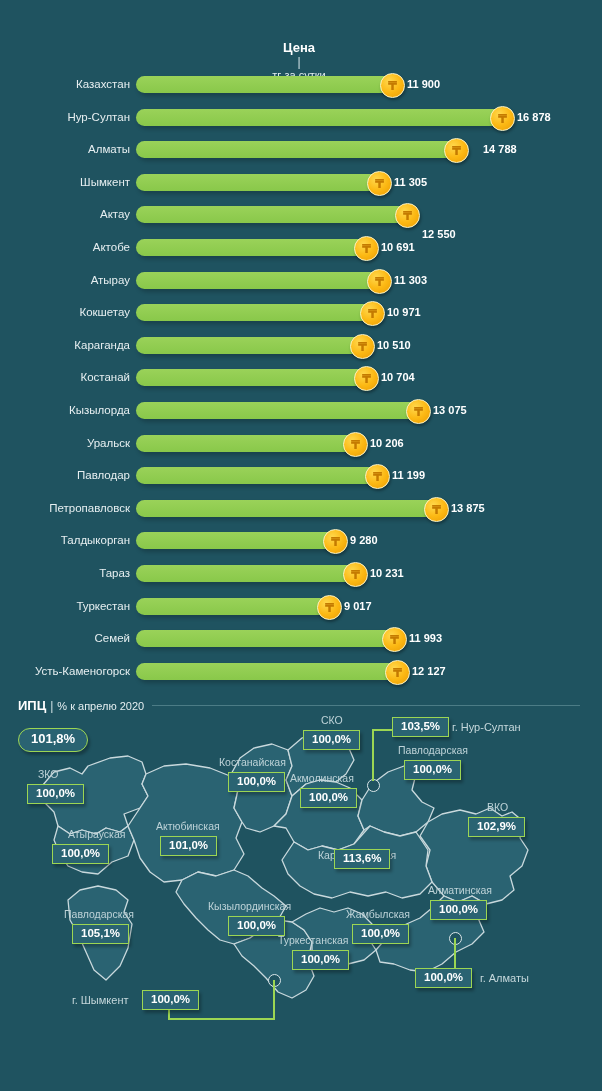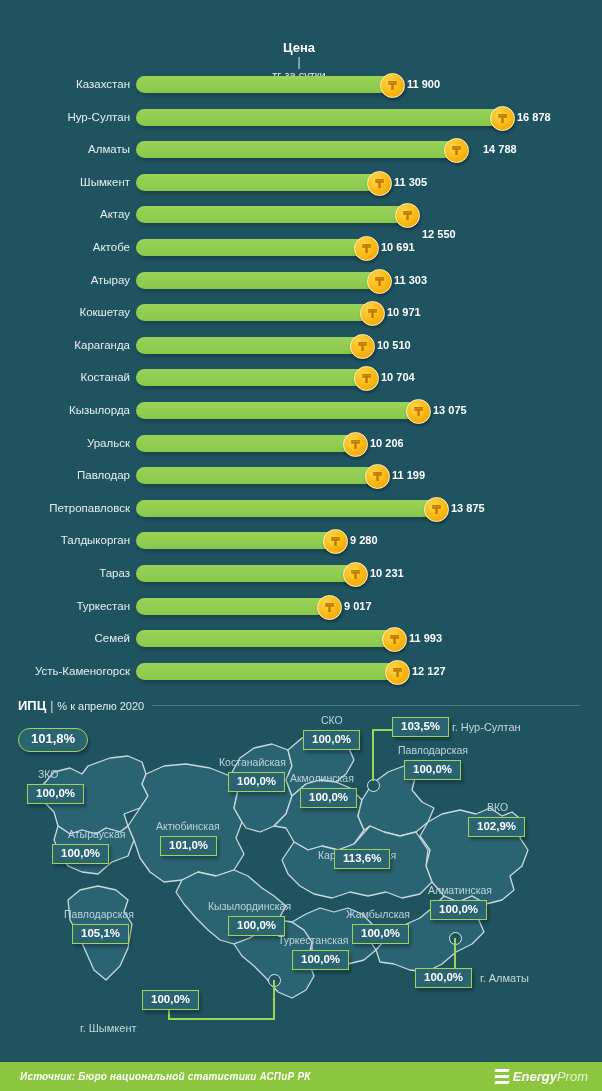--- a/index.html
+++ b/index.html
@@ -337,29 +337,17 @@
     <div class="leader" style="left:454px;top:222px;width:1.6px;height:36px;"></div>
     <div class="leader" style="left:430px;top:258px;width:26px;height:1.6px;"></div>
     <span class="callout" style="left:415px;top:252px;">100,0%</span>
     <span class="cityname" style="left:480px;top:256px;">г. Алматы</span>
 
     <span class="citydot" style="left:268px;top:258px;"></span>
     <div class="leader" style="left:273px;top:264px;width:1.6px;height:38px;"></div>
     <div class="leader" style="left:168px;top:302px;width:107px;height:1.6px;"></div>
     <div class="leader" style="left:168px;top:290px;width:1.6px;height:14px;"></div>
     <span class="callout" style="left:142px;top:274px;">100,0%</span>
-    <span class="cityname" style="left:80px;top:278px;margin-top:28px;">г. Шымкент</span>
+    <span class="cityname" style="left:72px;top:278px;">г. Шымкент</span>
   </div>
 
-  <div class="footer">
-    <div class="footer-src">Источник: Бюро национальной  статистики АСПиР РК</div>
-    <div class="brand">
-      <span class="brand-mark">
-          <i></i>
-          <i></i>
-          <i></i>
-        </span>
-      <span class="brand-a">Energy</span>
-      <span class="brand-b">Prom</span>
-    </div>
-  </div>
 
 </div>
 
 </body></html>

